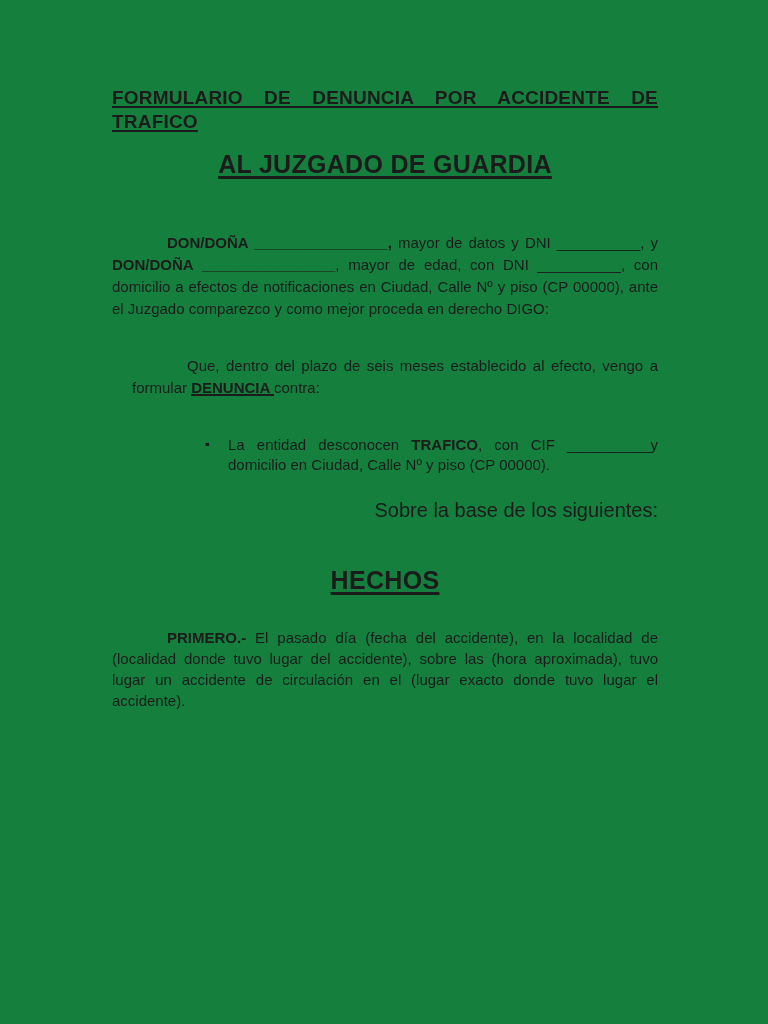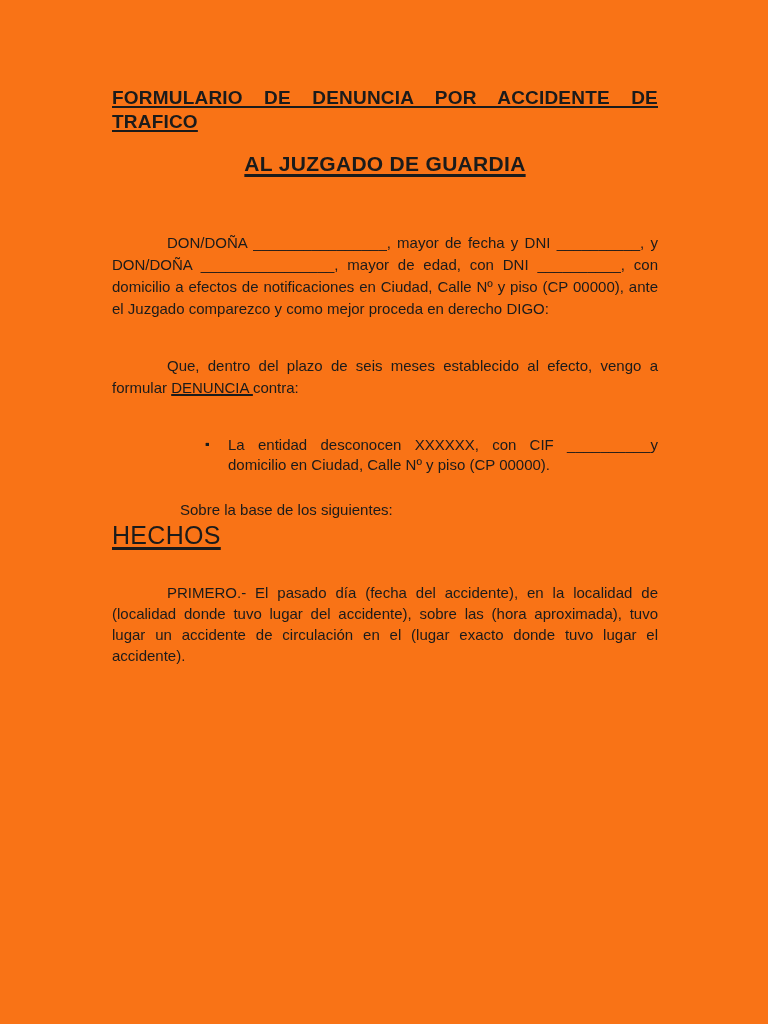--- a/index.html
+++ b/index.html
@@ -9,64 +9,65 @@
     overflow: hidden;
     background: #ffffff;
   }
   body {
     font-family: "Liberation Sans", sans-serif;
     color: #1b1b1b;
   }
   .page {
     width: 768px;
     height: 1024px;
-    background: #f97316;
+    background: #15803d;
     padding: 86px 110px 0 112px;
   }
   
   .doc-title {
     font-size: 19px;
     line-height: 24px;
     font-weight: 700;
     text-align: justify;
     text-decoration: underline;
     text-decoration-thickness: 2px;
     text-underline-offset: 2px;
     letter-spacing: 0.2px;
   }
   
   .court-heading {
     margin-top: 16px;
-    font-size: 21px;
+    font-size: 25px;
     line-height: 28px;
     font-weight: 700;
     text-align: center;
     text-decoration: underline;
     text-decoration-thickness: 2.5px;
     text-underline-offset: 3px;
     letter-spacing: 0.3px;
   }
   .section-heading {
+    margin-top: 45px;
     font-size: 25px;
     line-height: 28px;
-    font-weight: 400;
-    text-align: left;
+    font-weight: 700;
+    text-align: center;
     text-decoration: underline;
     text-decoration-thickness: 2.5px;
     text-underline-offset: 3px;
     letter-spacing: 0.3px;
   }
   .para {
     font-size: 15px;
     line-height: 22px;
     text-align: justify;
   }
   .indent { text-indent: 55px; }
   .para-intro { margin-top: 54px; }
-  .para-denuncia { margin-top: 35px; }
+  .para-denuncia { margin-top: 35px; margin-left: 20px; }
   .para-primero {
     margin-top: 33px;
     line-height: 21px;
   }
   .bullet-list { margin-top: 36px; }
   .bullet-item {
     position: relative;
     padding-left: 116px;
     font-size: 15px;
     line-height: 19.5px;
@@ -76,55 +77,55 @@
   .bullet-item.extra-gap { margin-top: 21px; }
   .bullet-marker {
     position: absolute;
     left: 93px;
     top: 0;
     font-size: 12px;
     line-height: 19.5px;
   }
   .closing-line {
     margin-top: 25px;
-    font-size: 15px;
+    font-size: 20px;
     line-height: 22px;
     text-indent: 68px;
-    text-align: left;
+    text-align: right;
   }
   
-  .run-b { font-weight: 400; }
+  .run-b { font-weight: 700; }
   .run-u { text-decoration: underline; text-decoration-thickness: 2px; }
 </style>
 </head>
 <body>
 
 <div class="page">
 
   <h1 class="doc-title">FORMULARIO DE DENUNCIA POR ACCIDENTE DE TRAFICO</h1>
 
   <h2 class="court-heading">AL JUZGADO DE GUARDIA</h2>
 
-  <p class="para indent para-intro"><span class="run-b">DON/DOÑA ________________,</span><span> mayor de fecha y DNI __________, y </span><span class="run-b">DON/DOÑA ________________</span><span>, mayor de edad, con DNI __________, con domicilio a efectos de notificaciones en Ciudad, Calle Nº y piso (CP 00000), ante el Juzgado comparezco y como mejor proceda en derecho DIGO:</span></p>
+  <p class="para indent para-intro"><span class="run-b">DON/DOÑA ________________,</span><span> mayor de datos y DNI __________, y </span><span class="run-b">DON/DOÑA ________________</span><span>, mayor de edad, con DNI __________, con domicilio a efectos de notificaciones en Ciudad, Calle Nº y piso (CP 00000), ante el Juzgado comparezco y como mejor proceda en derecho DIGO:</span></p>
 
   <p class="para indent para-denuncia"><span>Que, dentro del plazo de seis meses establecido al efecto, vengo a formular </span><span class="run-b run-u">DENUNCIA </span><span>contra:</span></p>
 
   <div class="bullet-list">
 
     <div class="bullet-item">
       <span class="bullet-marker">▪</span>
     </div>
 
     <div class="bullet-item">
       <span class="bullet-marker">▪</span>
     </div>
 
     <div class="bullet-item extra-gap">
       <span class="bullet-marker">▪</span>
-      <span><span>La entidad desconocen </span><span class="run-b">XXXXXX</span><span>, con CIF __________y domicilio en Ciudad, Calle Nº y piso (CP 00000).</span></span>
+      <span><span>La entidad desconocen </span><span class="run-b">TRAFICO</span><span>, con CIF __________y domicilio en Ciudad, Calle Nº y piso (CP 00000).</span></span>
     </div>
 
   </div>
 
   <p class="closing-line">Sobre la base de los siguientes:</p>
 
   <h2 class="section-heading">HECHOS</h2>
 
   <p class="para indent para-primero"><span class="run-b">PRIMERO.- </span><span>El pasado día (fecha del accidente), en la localidad de (localidad donde tuvo lugar del accidente), sobre las (hora aproximada), tuvo lugar un accidente de circulación en el (lugar exacto donde tuvo lugar el accidente).</span></p>
 

